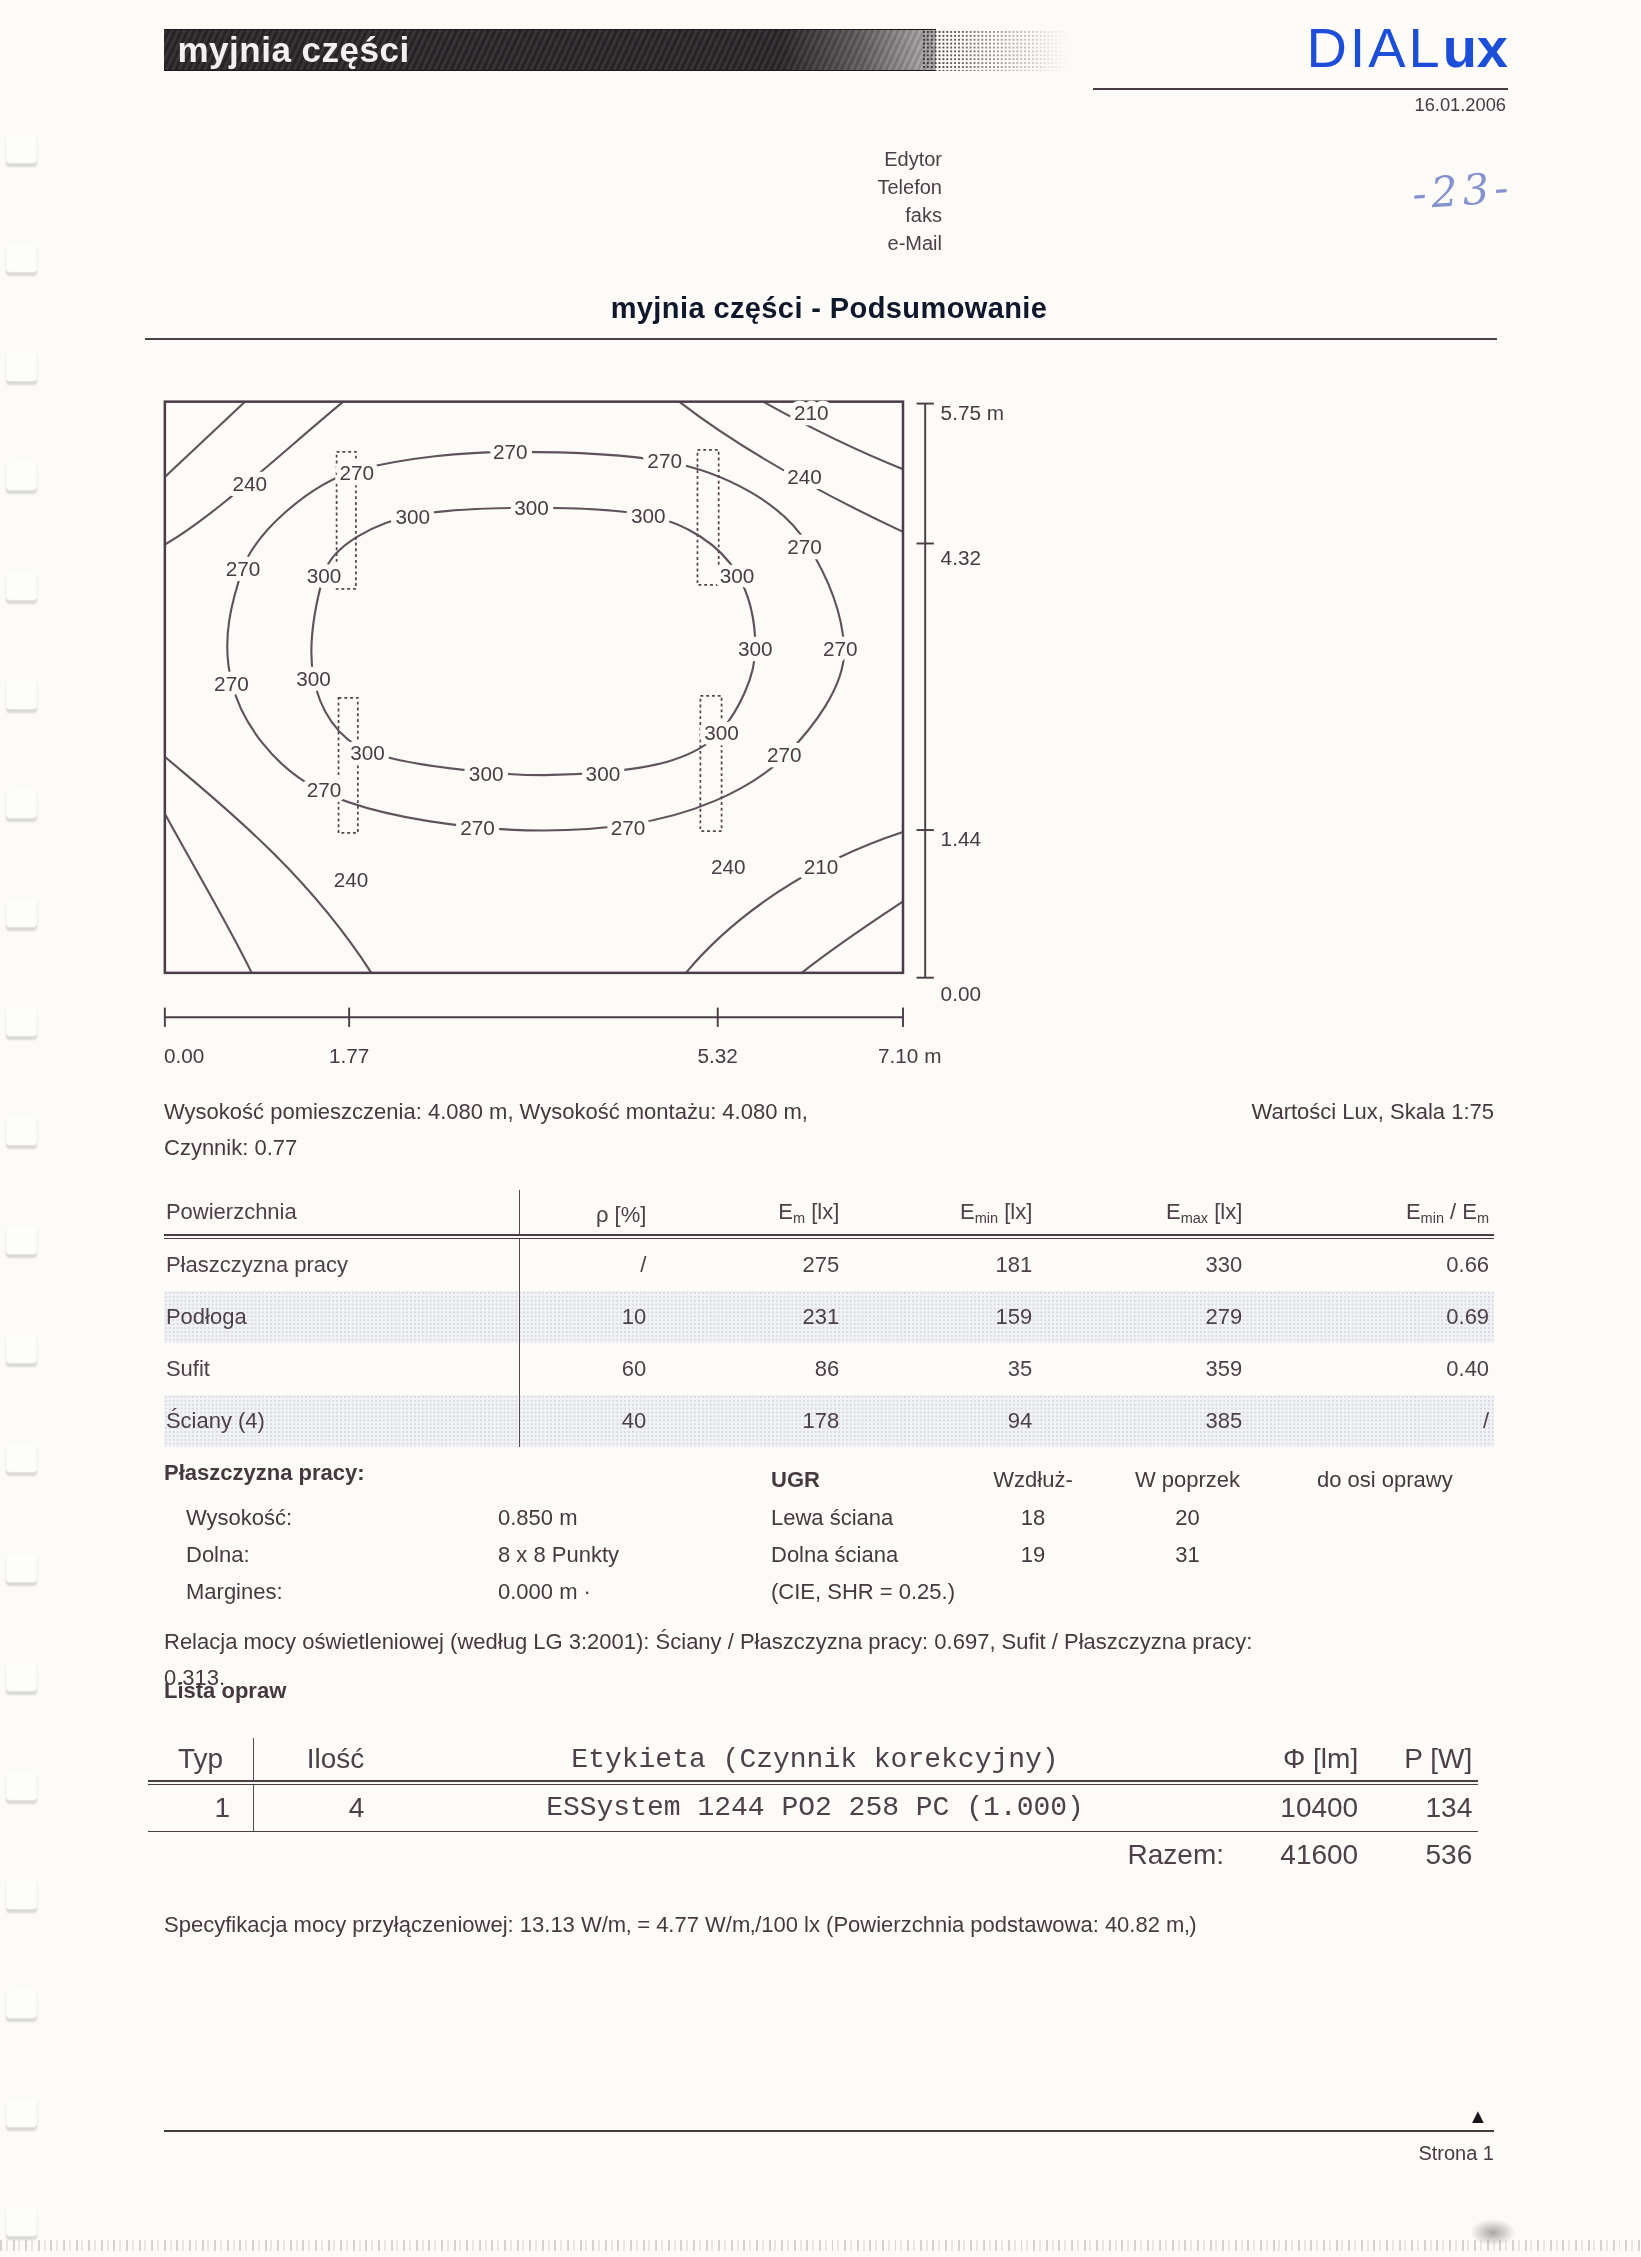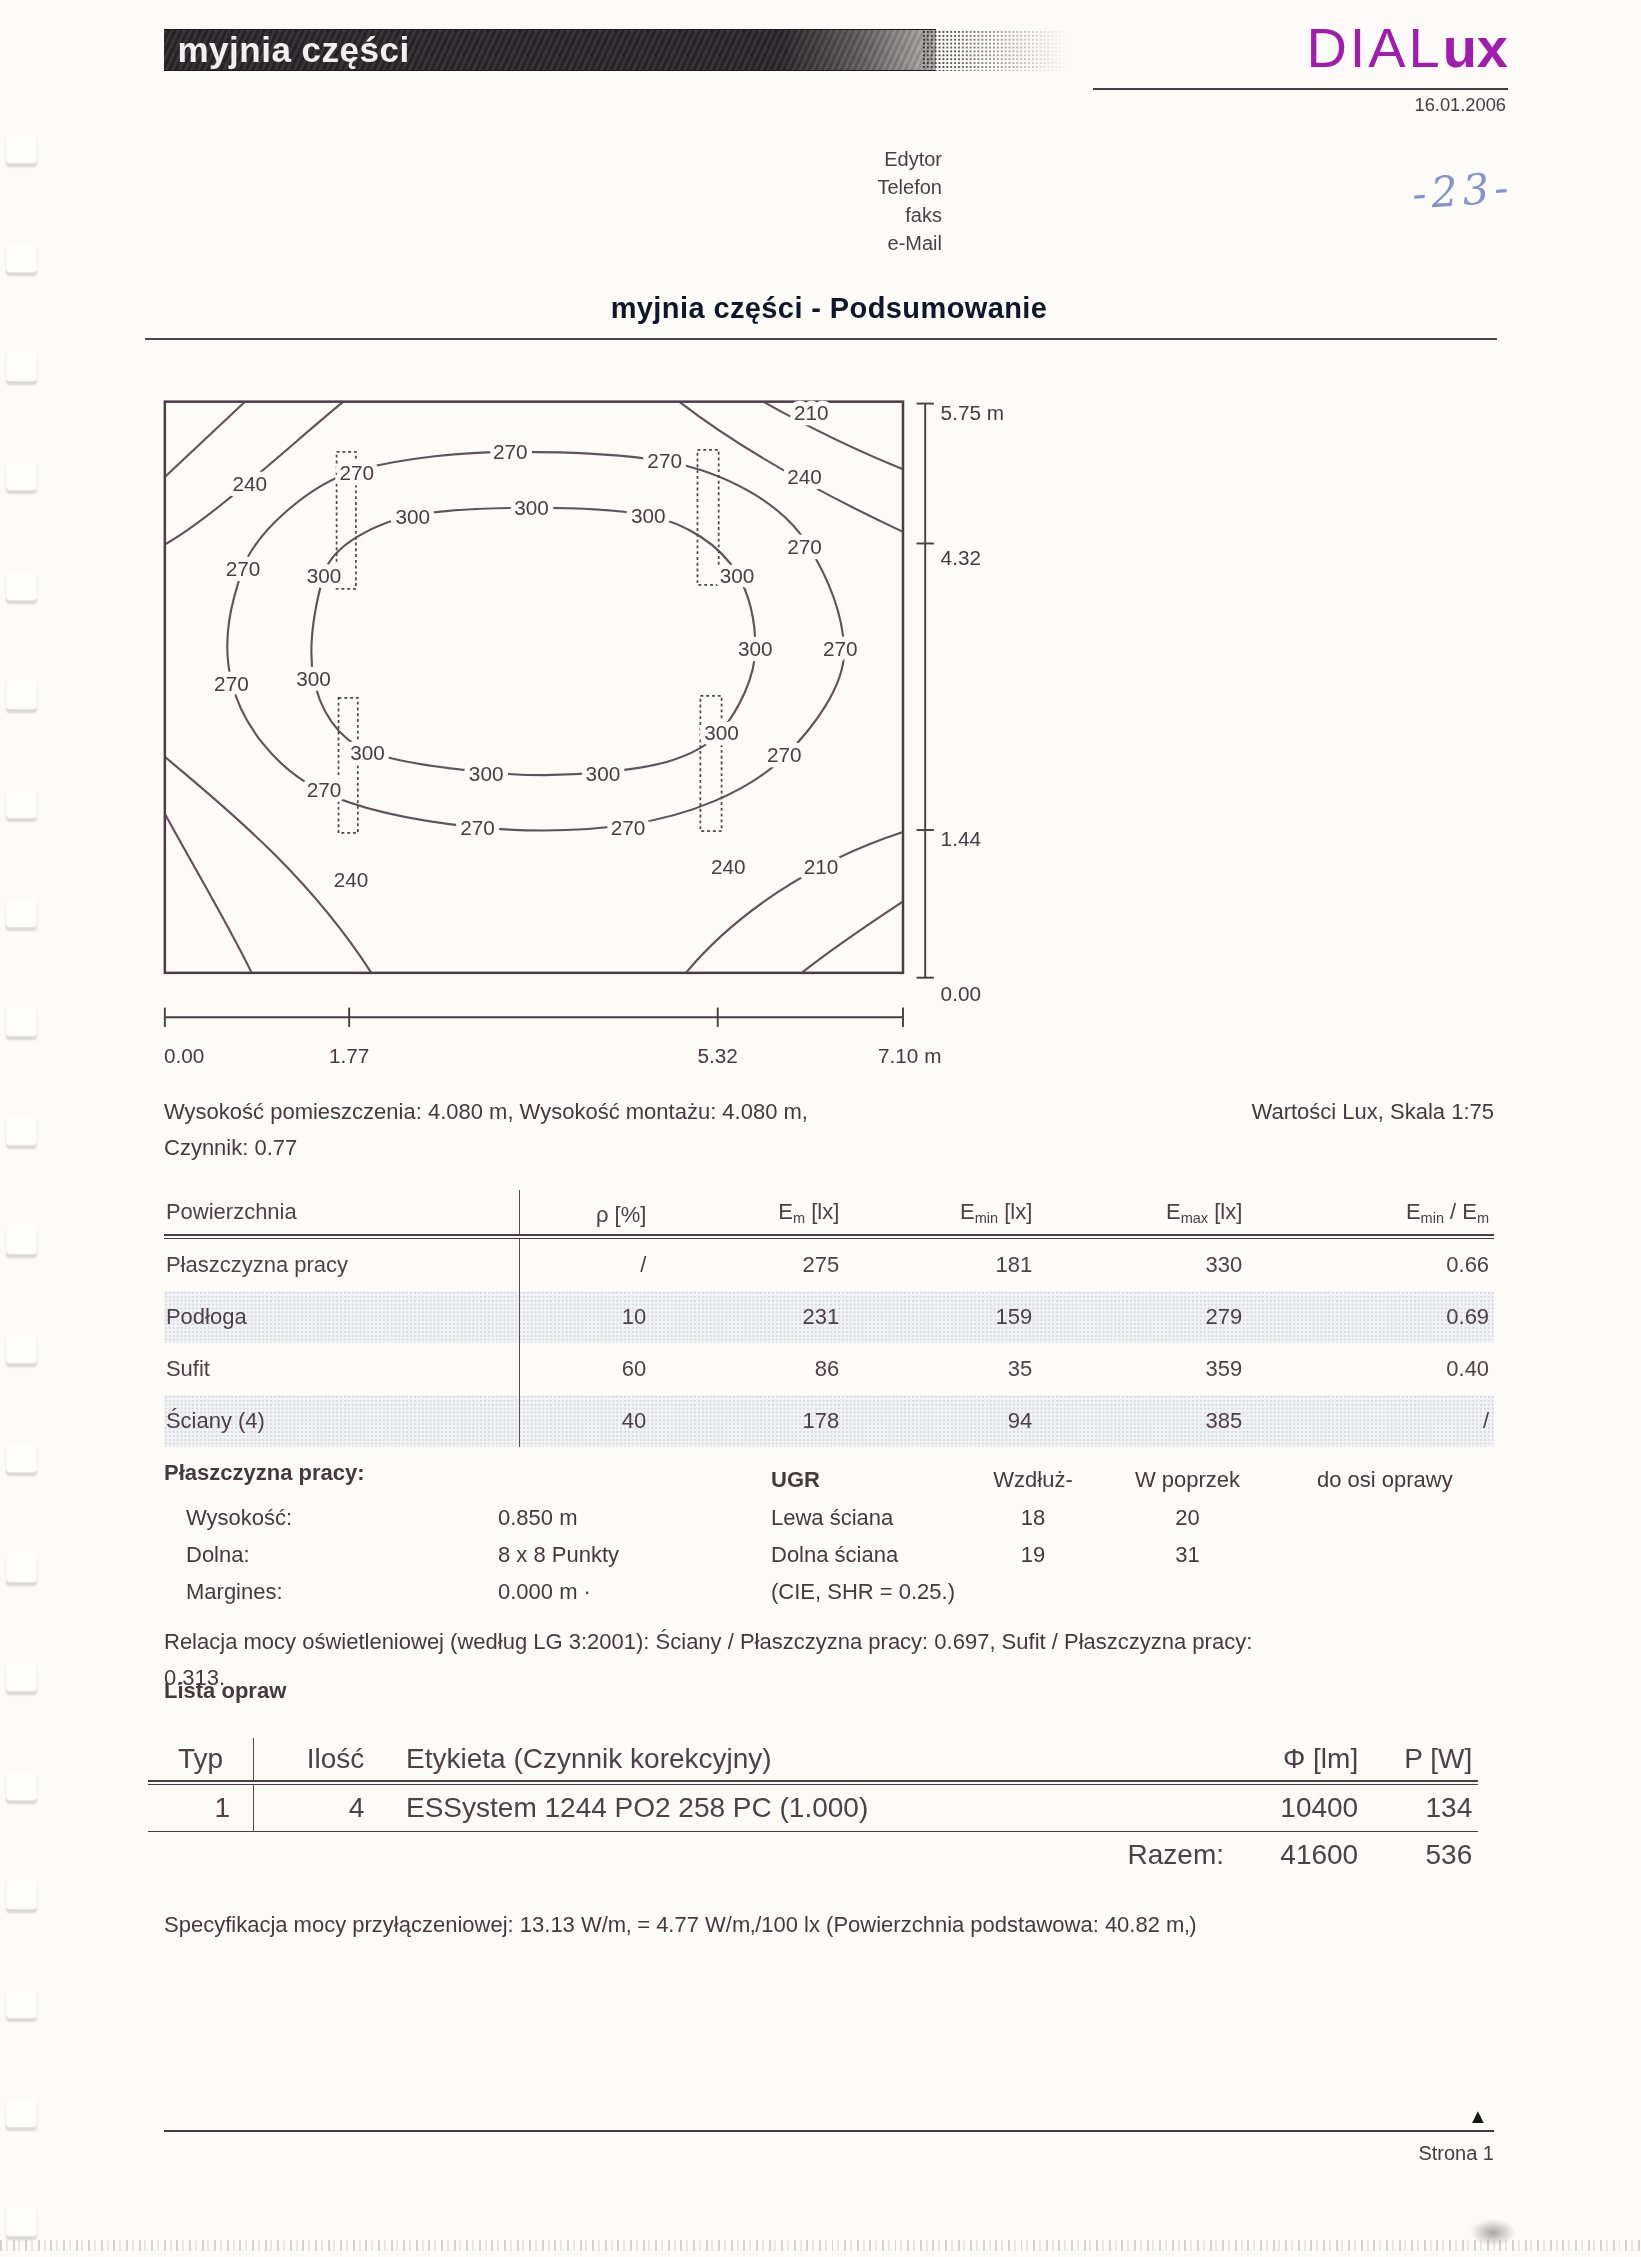--- a/index.html
+++ b/index.html
@@ -19,21 +19,21 @@
     background:
       repeating-linear-gradient(115deg, rgba(255,255,255,.06) 0 2.9px, rgba(0,0,0,.10) 2.9px 5.8px),
       linear-gradient(90deg,#2b2629 0%,#2b2629 80%,rgba(43,38,41,.75) 90%,rgba(43,38,41,.35) 100%);
     border-top:1.9px solid #1c171b;border-bottom:1.9px solid #1c171b;
     display:flex;align-items:center;}
   .banner-label{color:#f3f1ef;font-size:35px;font-weight:bold;padding-left:13.5px;letter-spacing:0.5px;}
   .banner-fade{position:absolute;left:922px;top:30px;width:154px;height:41px;
     background-image:radial-gradient(#3a3438 1.1px, transparent 1.3px);background-size:3.9px 3.9px;
     -webkit-mask-image:linear-gradient(90deg,#000 0%,transparent 95%);
     mask-image:linear-gradient(90deg,#000 0%,transparent 95%);}
-  .logo{position:absolute;right:133px;top:15.4px;font-size:56px;color:#a21caf;white-space:nowrap;}
+  .logo{position:absolute;right:133px;top:15.4px;font-size:56px;color:#1d4ed8;white-space:nowrap;}
   .logo .thin{font-weight:normal;letter-spacing:2.9px;}
   .logo .bold{font-weight:bold;letter-spacing:0px;}
   .logo-underline{position:absolute;left:1093px;top:88px;width:415px;height:1.9px;background:#4a3a46;}
   .report-date{position:absolute;right:135px;top:94px;font-size:18.3px;color:#473a43;}
   .contact{position:absolute;left:676px;top:145px;width:266px;text-align:right;
     font-size:20px;line-height:28px;color:#4a3f46;}
   .handwritten{position:absolute;left:1412px;top:166px;font-family:"DejaVu Serif",serif;
     font-style:italic;font-size:42px;color:var(--blue);transform:rotate(-4deg);
     letter-spacing:4.8px;opacity:.85;}
 
@@ -86,21 +86,21 @@
 
   
   .lista-h{position:absolute;left:164px;top:1678px;font-size:22px;font-weight:bold;}
   .t2{position:absolute;left:148px;top:1738px;width:1330px;font-size:28px;color:var(--ink2);}
   .t2-row{display:grid;grid-template-columns:106px 116px 854px 140px 114px;align-items:center;}
   .t2-head{height:42px;}
   .t2-data{height:46px;}
   .t2-total{height:44px;}
   .t2 .r{text-align:right;padding-right:5.8px;}
   .t2 .ctr{text-align:center;}
-  .t2 .ety{text-align:left;padding-left:36px;}
+  .t2 .ety{text-align:center;padding-left:36px;font-family:Liberation Mono, monospace;}
   .t2 .divr{border-right:1.5px solid #594954;height:100%;display:flex;align-items:center;justify-content:center;}
   .t2 .divr.num{justify-content:flex-end;padding-right:23px;}
   .hr1{border-top:1.8px solid #4c3d47;height:1.9px;}
 
   .spec{position:absolute;left:164px;top:1912px;font-size:22px;}
 
   
   .footer-line{position:absolute;left:164px;top:2130px;width:1330px;border-top:2.2px solid #473842;}
   .footer-arrow{position:absolute;left:1468px;top:2105px;font-size:20px;color:#191619;}
   .footer-page{position:absolute;left:164px;top:2142px;width:1330px;text-align:right;font-size:20px;color:#473a43;}

